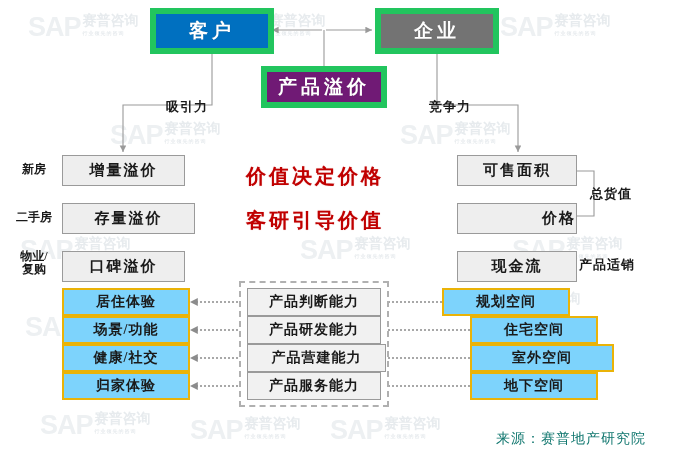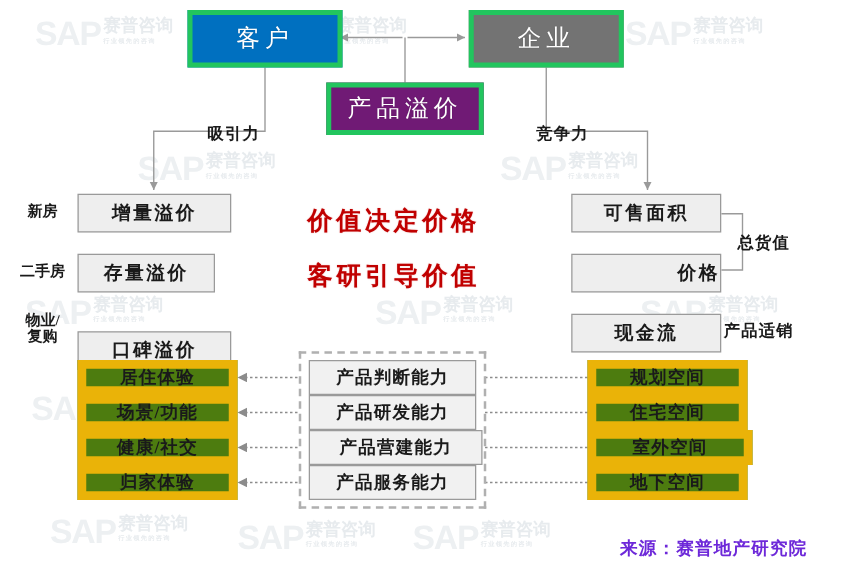--- a/index.html
+++ b/index.html
@@ -33,36 +33,36 @@
   .node{
     position:absolute;
     box-sizing:border-box;
     display:flex;align-items:center;justify-content:center;
     text-align:center;
     z-index:3;
   }
   .top-box{
     color:#ffffff;
     font-size:19px;
-    font-weight:400;
+    font-weight:700;
     letter-spacing:4px;
-    border:4px solid #22c55e;
+    border:6px solid #22c55e;
     text-shadow:0 0 1px rgba(0,0,0,.25);
   }
   .grey-box{
     background:#eeeeee;
     border:1px solid #9a9a9a;
     color:#1a1a1a;
     font-size:15px;
     font-weight:700;
     letter-spacing:2px;
   }
   .stack-box{
-    background:#4d7c0f;
-    border:7px solid #eab308;
+    background:#7dd3fc;
+    border:2px solid #eab308;
     color:#1a1a1a;
     font-size:14px;
     font-weight:700;
     letter-spacing:1px;
   }
   .center-box{
     background:#f1f1f1;
     border:1px solid #9a9a9a;
     color:#1a1a1a;
     font-size:14px;
@@ -94,23 +94,23 @@
     color:#c00000;
     font-size:20px;
     font-weight:700;
     letter-spacing:3px;
     white-space:nowrap;
     z-index:3;
     text-shadow:0 0 1px rgba(192,0,0,.4);
   }
   .source{
     position:absolute;
-    color:#6d28d9;
+    color:#0f766e;
     font-size:14px;
-    font-weight:700;
+    font-weight:400;
     letter-spacing:1px;
     white-space:nowrap;
     z-index:3;
   }
   .dashed-frame{
     position:absolute;
     border:2px dashed #b0b0b0;
     box-sizing:border-box;
     z-index:2;
     background:transparent;
@@ -254,24 +254,24 @@
   <div class="slogan" style="left: 246px; top: 207px; color: rgb(192, 0, 0);">客研引导价值</div>
 
   <div class="row-label" style="left:12px;top:163px;width:44px;">新房</div>
   <div class="row-label" style="left:8px;top:211px;width:52px;">二手房</div>
   <div class="row-label" style="left:10px;top:250px;width:48px;white-space:pre;">物业/
 复购</div>
 
   <div class="node grey-box" style="left:62px;top:155px;width:123px;height:31px;">
     <span>增量溢价</span>
   </div>
-  <div class="node grey-box" style="left:62px;top:203px;width:110px;height:31px;">
+  <div class="node grey-box" style="left:62px;top:203px;width:133px;height:31px;">
     <span>存量溢价</span>
   </div>
-  <div class="node grey-box" style="left:62px;top:251px;width:123px;height:31px;margin-top:14px;">
+  <div class="node grey-box" style="left:62px;top:251px;width:123px;height:31px;">
     <span>口碑溢价</span>
   </div>
 
   <div class="node grey-box" style="left:457px;top:155px;width:120px;height:31px;">
     <span>可售面积</span>
   </div>
   <div class="node grey-box" style="left:457px;top:203px;width:120px;height:31px;justify-content:flex-end;">
     <span>价格</span>
   </div>
   <div class="node grey-box" style="left:457px;top:251px;width:120px;height:31px;">
@@ -299,27 +299,27 @@
   <div class="node center-box" style="left:247px;top:316px;width:134px;height:28px;">
     <span>产品研发能力</span>
   </div>
   <div class="node center-box" style="left:247px;top:344px;width:139px;height:28px;">
     <span>产品营建能力</span>
   </div>
   <div class="node center-box" style="left:247px;top:372px;width:134px;height:28px;">
     <span>产品服务能力</span>
   </div>
 
-  <div class="node stack-box" style="left:470px;top:288px;width:128px;height:28px;">
+  <div class="node stack-box" style="left:442px;top:288px;width:128px;height:28px;">
     <span>规划空间</span>
   </div>
   <div class="node stack-box" style="left:470px;top:316px;width:128px;height:28px;">
     <span>住宅空间</span>
   </div>
-  <div class="node stack-box" style="left:470px;top:344px;width:132px;height:28px;">
+  <div class="node stack-box" style="left:470px;top:344px;width:144px;height:28px;">
     <span>室外空间</span>
   </div>
   <div class="node stack-box" style="left:470px;top:372px;width:128px;height:28px;">
     <span>地下空间</span>
   </div>
 
   <div class="source" style="left:496px;top:430px;">来源：赛普地产研究院</div>
 
 </div>
 

